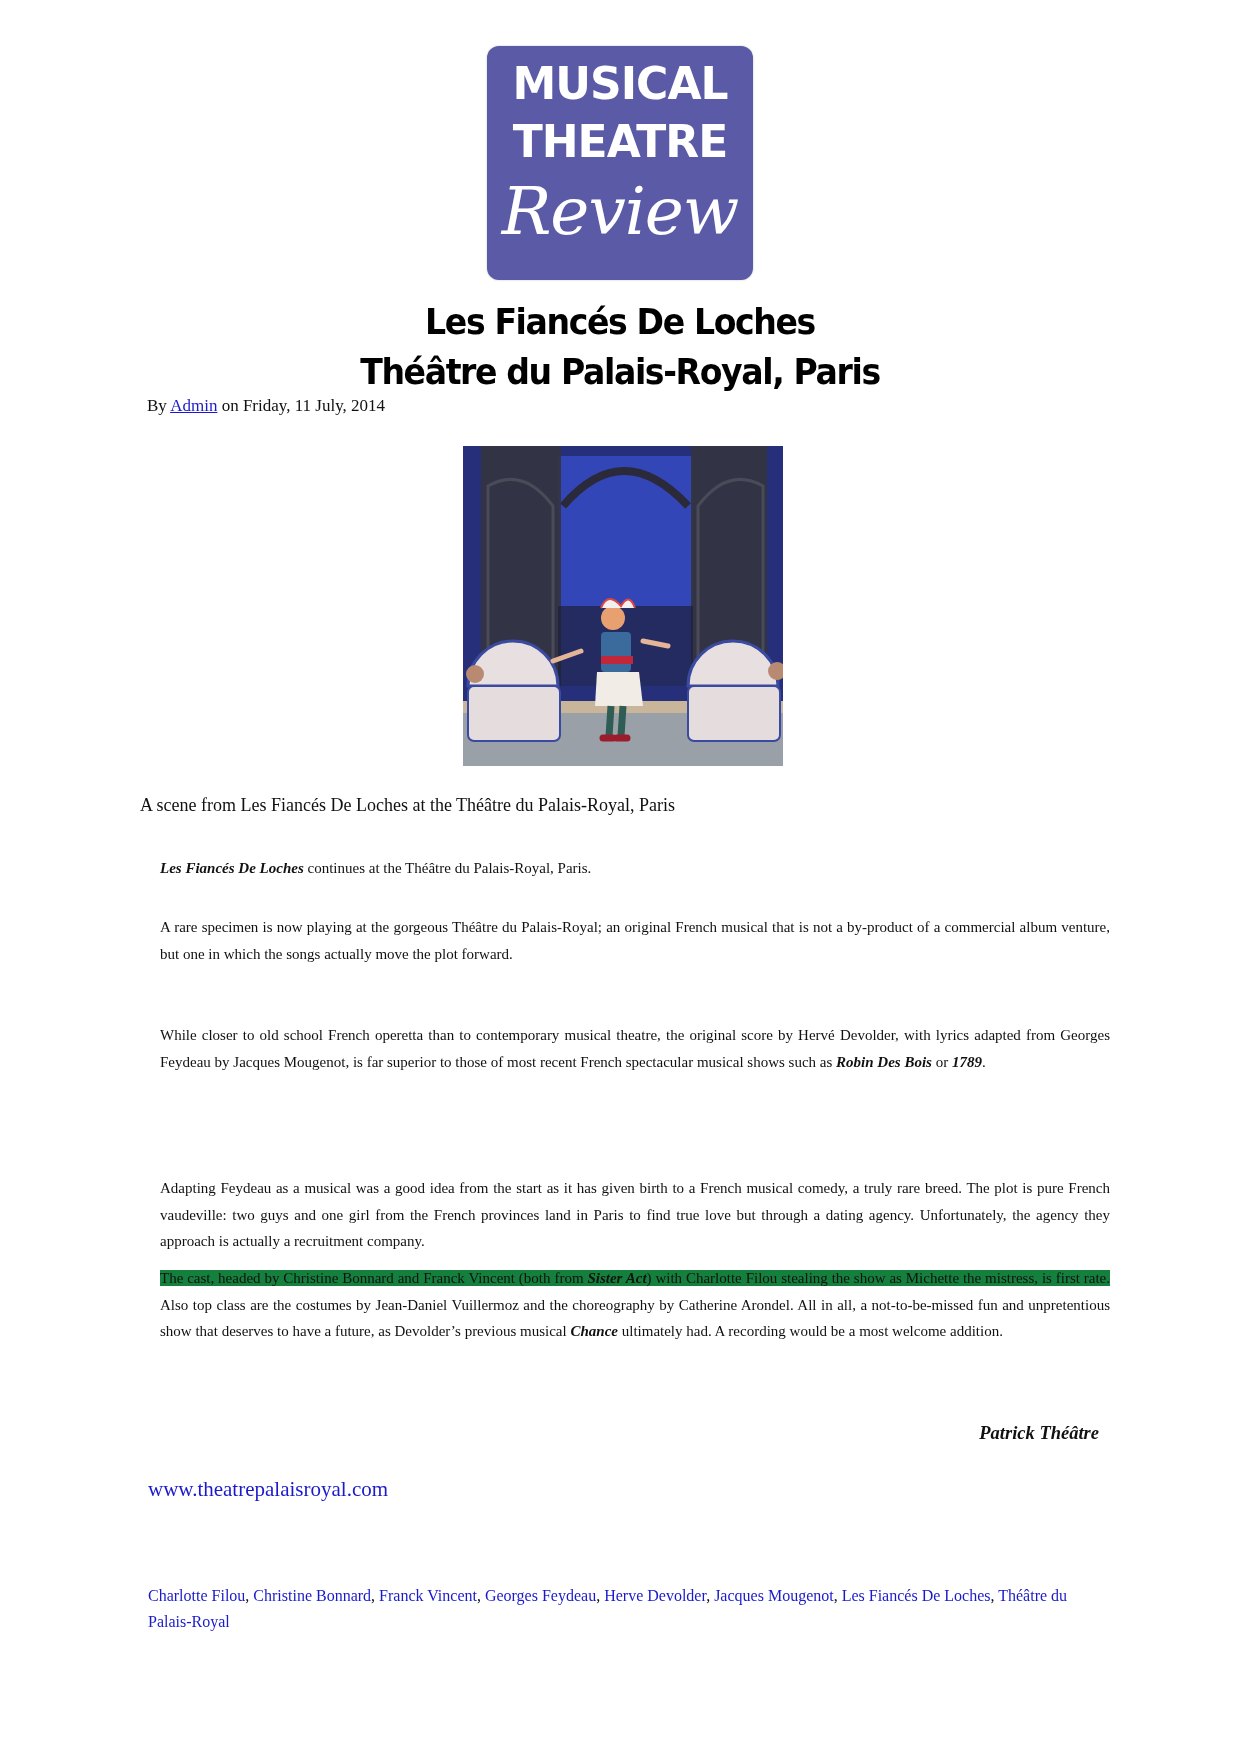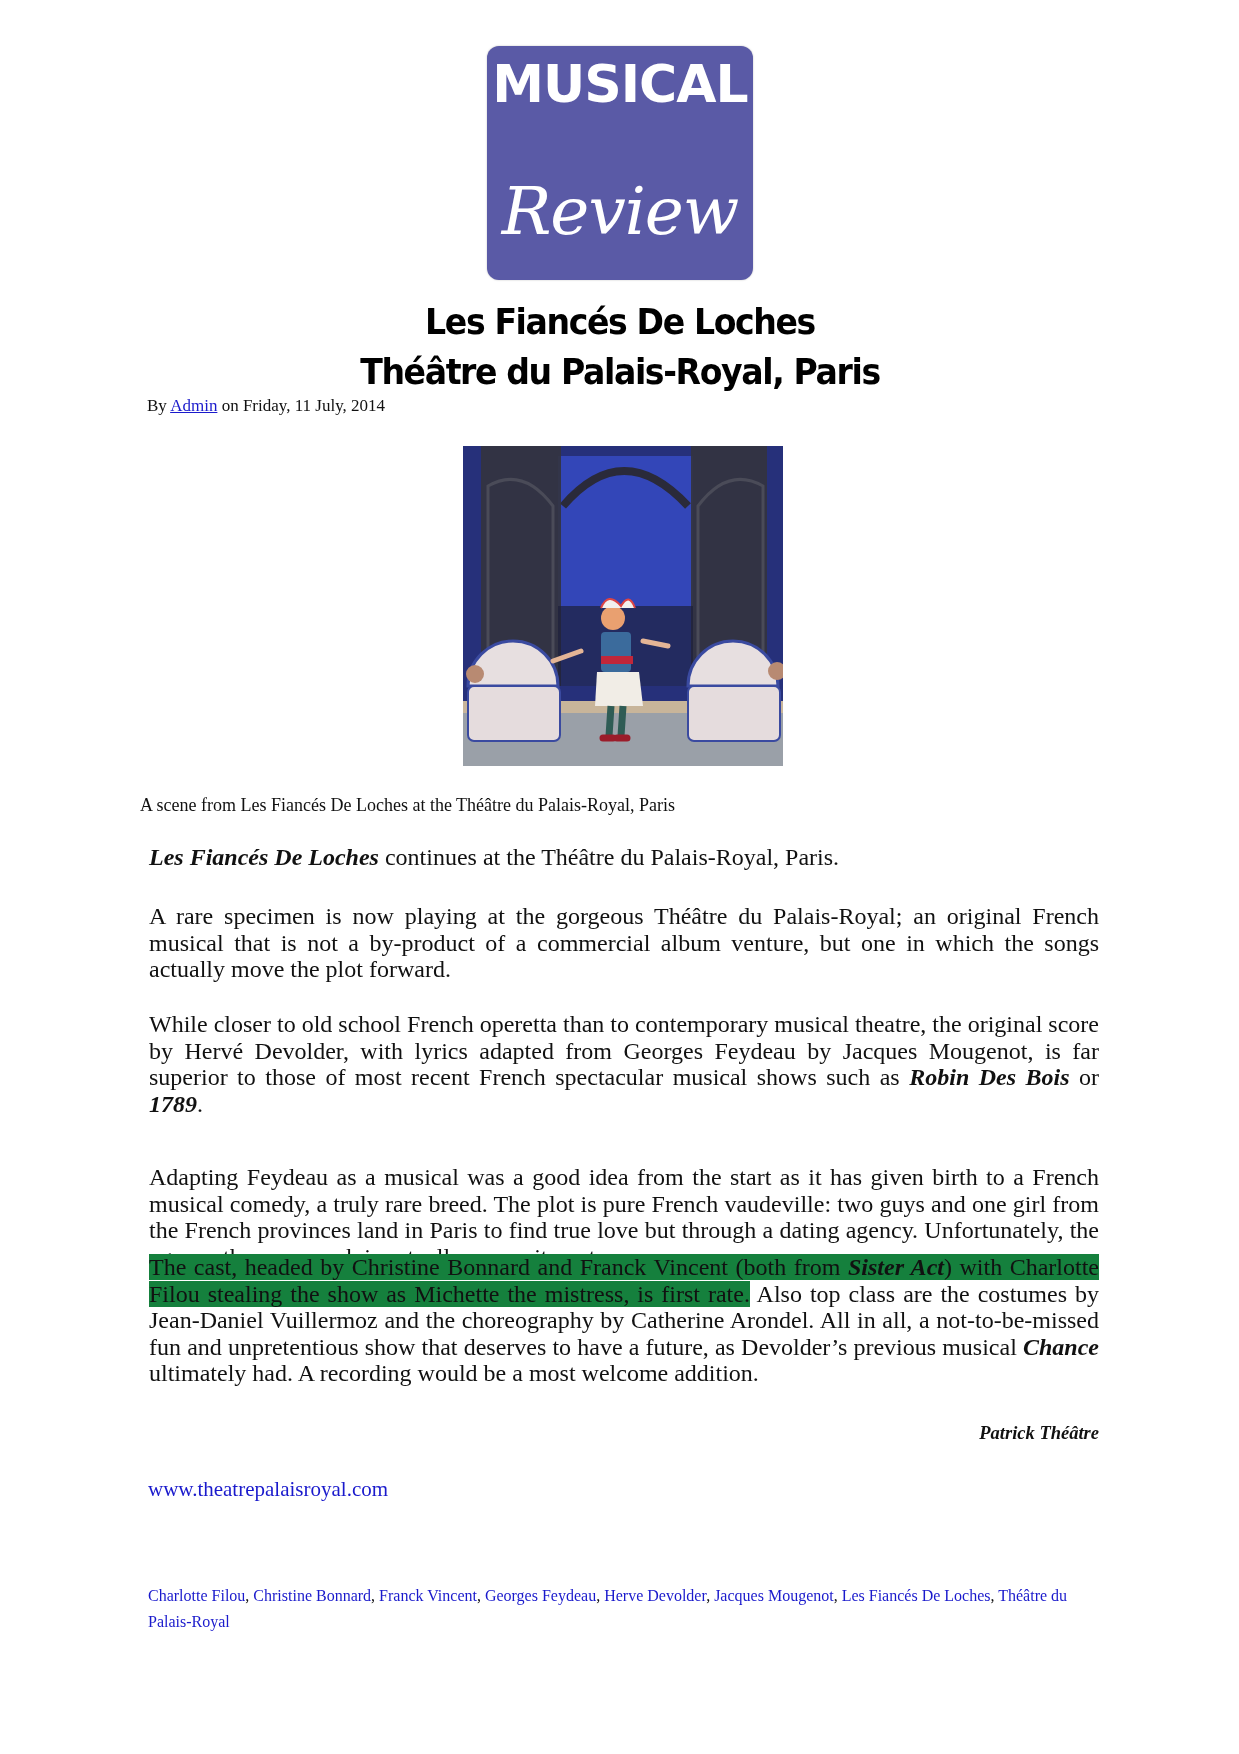--- a/index.html
+++ b/index.html
@@ -2,48 +2,49 @@
 <html><head>
 <meta charset="utf-8">
 <style>
   html, body { margin: 0; padding: 0; background: #ffffff; }
   body { width: 1239px; height: 1754px; position: relative; overflow: hidden;
          font-family: "Liberation Serif", serif; color: #111; }
   .logo { position: absolute; left: 487px; top: 46px; width: 266px; height: 234px;
           background: #5a5aa6; border-radius: 12px; color: #fff; text-align: center;
           box-shadow: 0 0 2px rgba(0,0,0,0.25); }
   .logo .l1 { position: absolute; left: 0; right: 0; top: 14px; font-family: "DejaVu Sans", sans-serif;
-              font-weight: bold; font-size: 52px; letter-spacing: -1px; line-height: 48px; }
+              font-weight: bold; font-size: 44px; letter-spacing: -1px; line-height: 48px; }
   .logo .l2 { position: absolute; left: 0; right: 0; top: 72px; font-family: "DejaVu Sans", sans-serif;
               font-weight: bold; font-size: 44px; letter-spacing: -1px; line-height: 48px; }
   .logo .l3 { position: absolute; left: 0; right: 0; top: 126px; font-family: "DejaVu Serif", serif;
               font-style: italic; font-size: 66px; line-height: 80px; letter-spacing: -1px; }
   .title { position: absolute; left: 130px; width: 980px; text-align: center;
            font-family: "DejaVu Sans", sans-serif; font-weight: bold; font-size: 36px;
            letter-spacing: -1.5px; color: #000; line-height: 48px; transform: scaleX(0.92); }
   .title.t1 { top: 298px; }
   .title.t2 { top: 348px; }
   .byline { position: absolute; left: 147px; top: 396px; font-size: 17px; color: #111; }
   a.lnk { color: #1a1acc; text-decoration: none; }
   a.lnk.u { text-decoration: underline; }
   .photo { position: absolute; left: 463px; top: 446px; width: 320px; height: 320px; overflow: hidden;
            background: linear-gradient(180deg, #1d2466 0%, #2b3a9c 40%, #3a4fc0 62%, #2c2c3a 80%, #8d94a0 90%, #9ea4ad 100%); }
   .caption { position: absolute; left: 140px; width: 960px; top: 795px; font-size: 18px; }
-  .para { position: absolute; left: 148px; width: 950px; font-size: 24px; line-height: 26.5px;
-          text-align: justify; margin: 1px; }
+  .para { position: absolute; left: 148px; width: 950px; font-size: 15px; line-height: 26.5px;
+          text-align: justify; margin: 12px; }
   .hl { background: #15803d; }
   .sig { position: absolute; right: 140px; top: 1423px; font-size: 18.5px; font-weight: bold; font-style: italic; }
   .site { position: absolute; left: 148px; top: 1477px; font-size: 21px; }
   .tags { position: absolute; left: 148px; width: 950px; top: 1583px; font-size: 16px; line-height: 26px; }
 </style>
 </head>
 <body>
 
 <div class="logo">
   <div class="l1">MUSICAL</div>
+  <div class="l2">THEATRE</div>
   <div class="l3">Review</div>
 </div>
 
 <div class="title t1">Les Fiancés De Loches</div>
 <div class="title t2">Théâtre du Palais-Royal, Paris</div>
 
 <div class="byline"><span>By </span><a class="lnk u" href="#">Admin</a><span> on Friday, 11 July, 2014</span></div>
 
 <div class="photo" title="Stage scene: performer in corset and feathered headdress dancing between two bathtubs">
   <svg width="320" height="320" viewBox="0 0 320 320">

